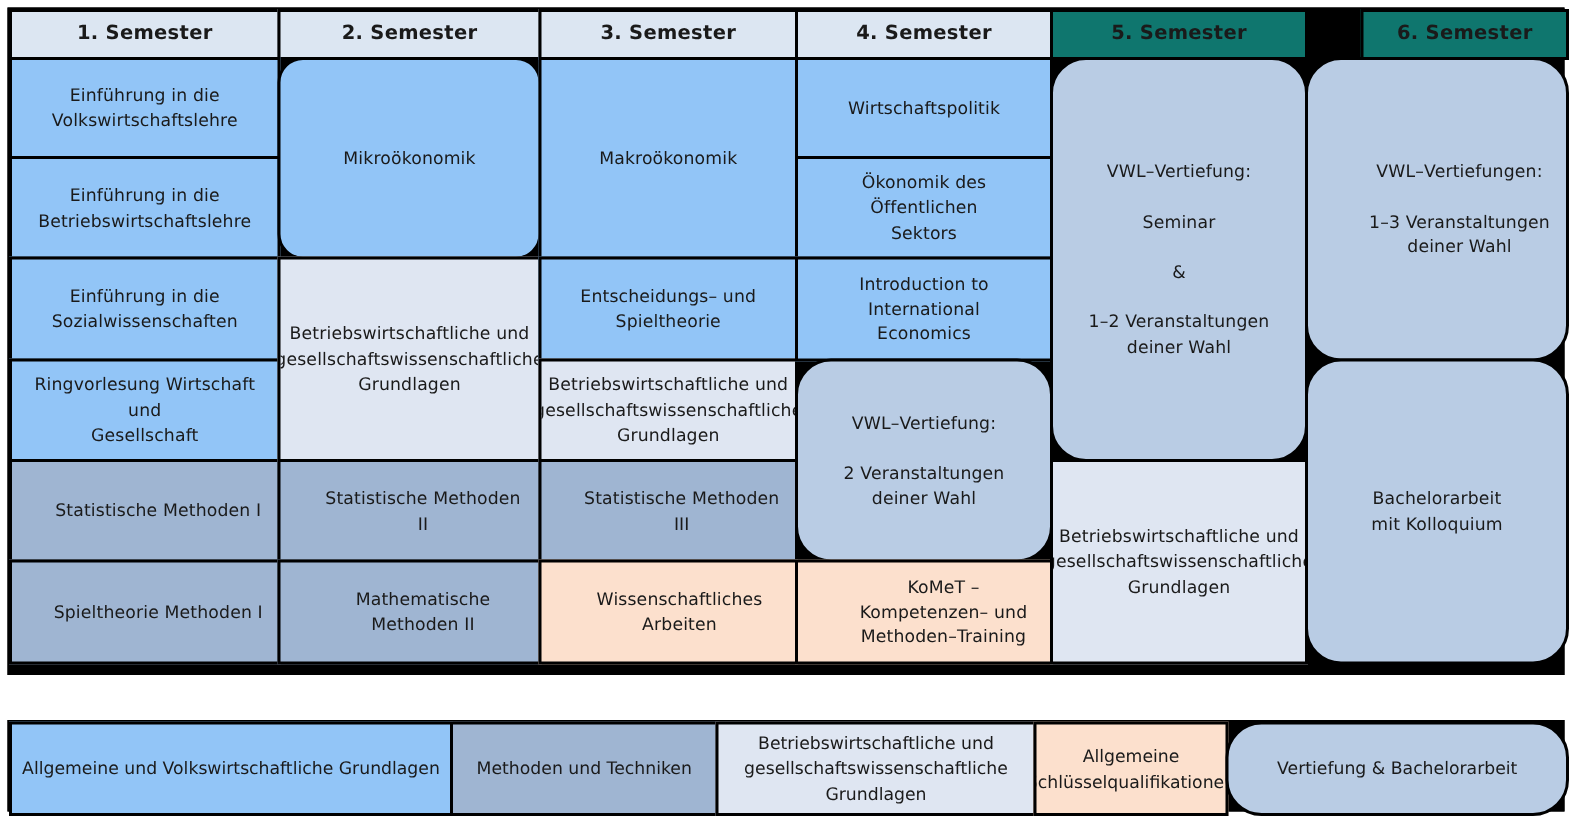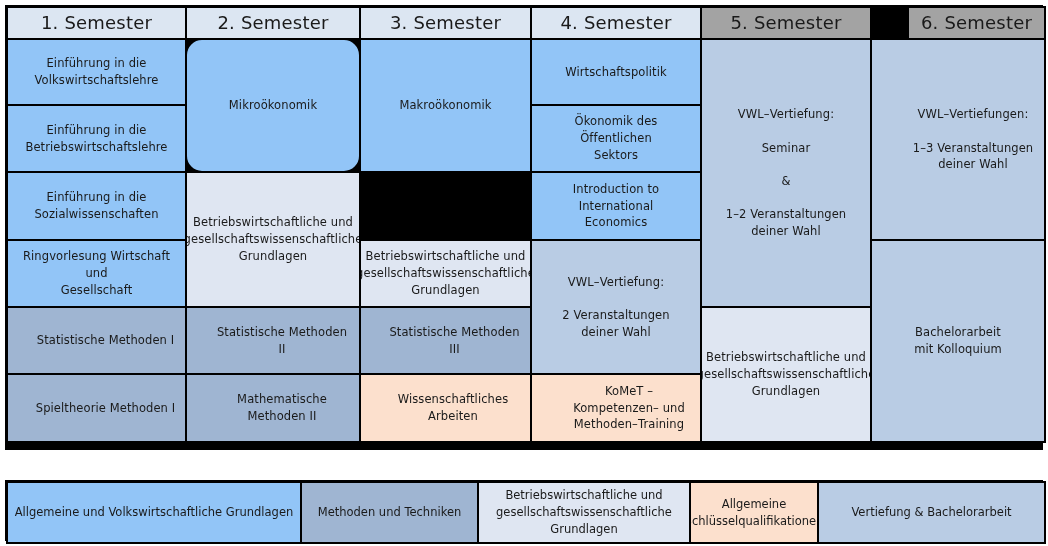--- a/index.html
+++ b/index.html
@@ -47,38 +47,38 @@
     justify-content: center;
     text-align: center;
     padding: 3px 7px;
     font-size: 11.5px;
     line-height: 1.45;
     letter-spacing: 0.1px;
     overflow: hidden;
   }
 
   .cell.head {
-    font-weight: normal;
-    font-size: 18px;
+    font-weight: bold;
+    font-size: 13px;
     letter-spacing: 0.2px;
   }
 
   .cell .txt {
     display: block;
     white-space: pre-line;
   }
 
   
   .c-vwl      { background: #92c5f7; }
   .c-methoden { background: #9fb5d2; padding-left: 25px; }
   .c-bwl      { background: #dfe6f2; }
   .c-schluess { background: #fce0cd; }
-  .c-vertief  { background: #b9cce4; }
+  .c-vertief  { background: #b9cce4; border-radius: 24px; }
   .c-head-l   { background: #dce6f2; }
-  .c-head-d   { background: #a3a3a3; }
+  .c-head-d   { background: #0f766e; }
 
   
   .legend {
     position: absolute;
     left: 5px;
     top: 480px;
     width: 1038px;
     height: 61px;
     display: grid;
     grid-template-columns: 294px 177px 212px 128px 227px;
@@ -163,20 +163,24 @@
     <div class="cell c-methoden" style="grid-column:2;grid-row:6;">
         <span class="txt">Statistische Methoden II</span>
       </div>
     <div class="cell c-methoden" style="grid-column:2;grid-row:7;">
         <span class="txt">Mathematische Methoden II</span>
       </div>
 
     <div class="cell c-vwl" style="grid-column:3;grid-row:2/span 2;">
         <span class="txt">Makroökonomik</span>
       </div>
+    <div class="cell c-vwl" style="grid-column:3;grid-row:4;">
+        <span class="txt">Entscheidungs– und
+Spieltheorie</span>
+      </div>
     <div class="cell c-bwl" style="grid-column:3;grid-row:5;">
         <span class="txt">Betriebswirtschaftliche und
 gesellschaftswissenschaftliche
 Grundlagen</span>
       </div>
     <div class="cell c-methoden" style="grid-column:3;grid-row:6;">
         <span class="txt">Statistische Methoden III</span>
       </div>
     <div class="cell c-schluess" style="grid-column:3;grid-row:7;padding-left:22px;">
         <span class="txt">Wissenschaftliches Arbeiten</span>

